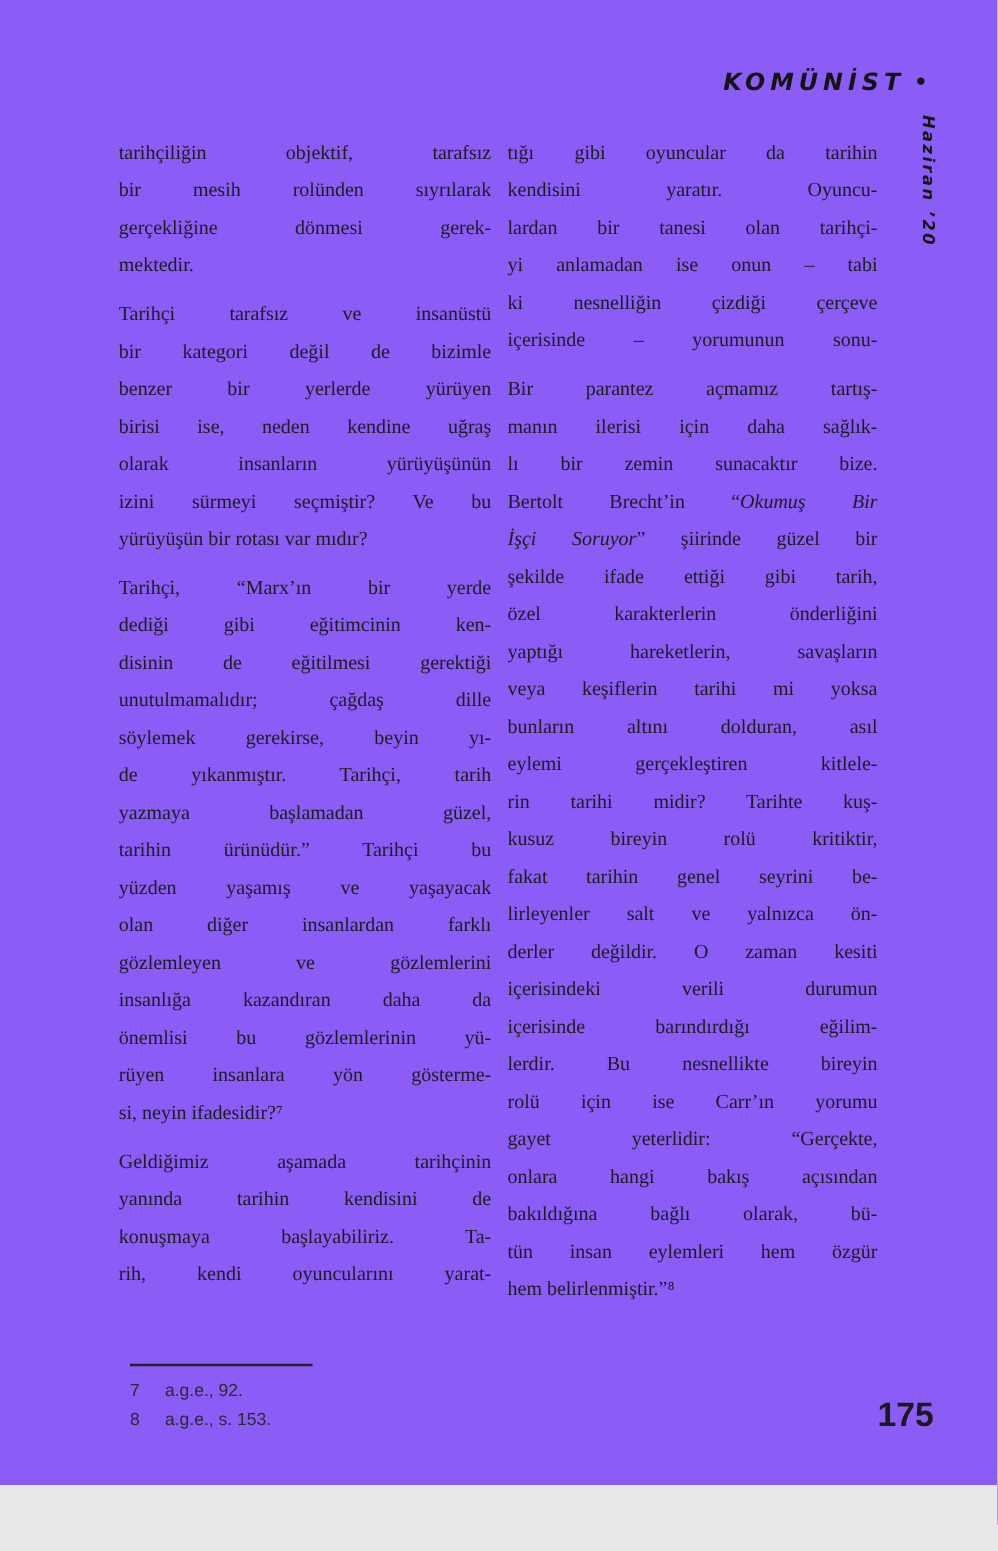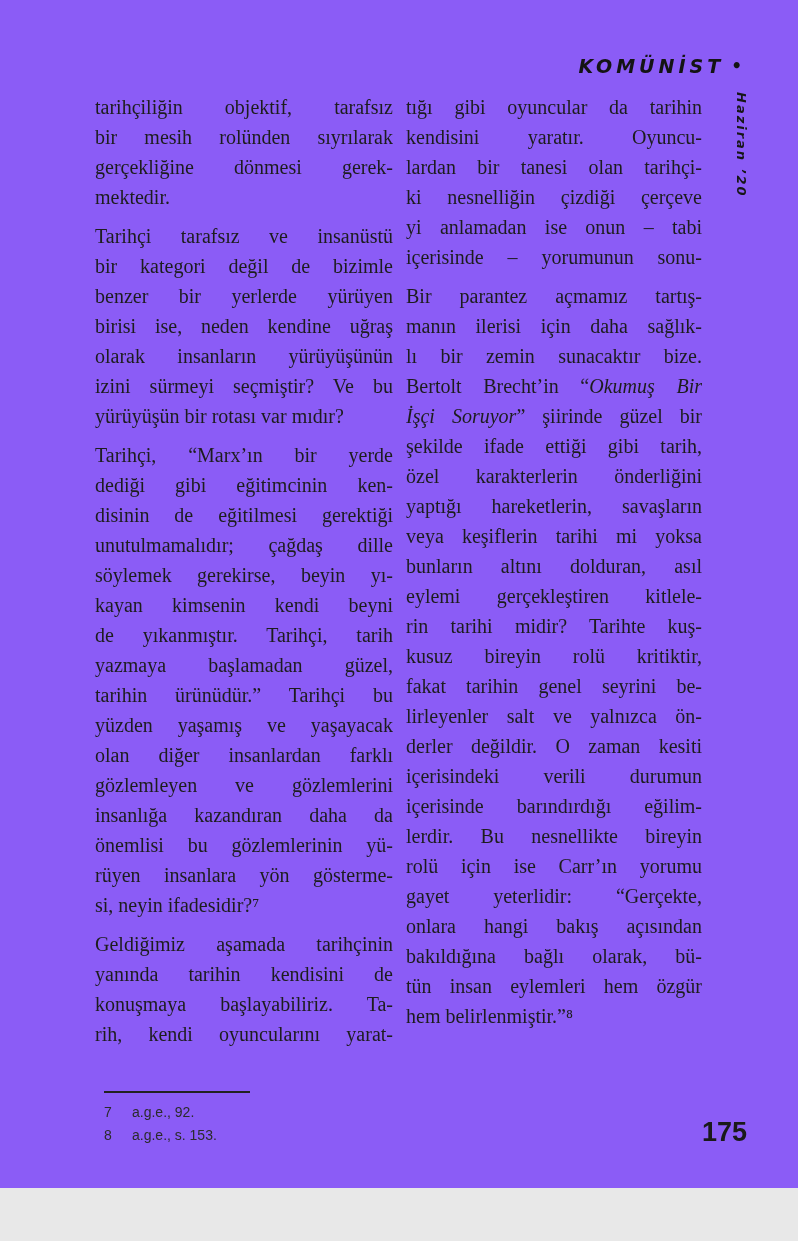--- a/index.html
+++ b/index.html
@@ -43,23 +43,23 @@
     font-style: italic;
     font-size: 13px;
     letter-spacing: 2px;
     color: #161616;
     white-space: nowrap;
   }
 
   
   .column {
     position: absolute;
-    top: 92px;
+    top: 108px;
     font-family: "Liberation Serif", "DejaVu Serif", serif;
-    font-size: 20px;
+    font-size: 16px;
     line-height: 30px;
     color: #1d1d1d;
   }
   #col-left  { left: 95px;  width: 298px; }
   #col-right { left: 406px; width: 296px; }
 
   .para { margin: 0 0 9px 0; }
   .line {
     text-align: justify;
     text-align-last: justify;
@@ -123,21 +123,20 @@
         <div class="line">olarak insanların yürüyüşünün</div>
         <div class="line">izini sürmeyi seçmiştir? Ve bu</div>
         <div class="line endline">yürüyüşün bir rotası var mıdır?</div>
       </div>
       <div class="para">
         <div class="line">Tarihçi, “Marx’ın bir yerde</div>
         <div class="line">dediği gibi eğitimcinin ken-</div>
         <div class="line">disinin de eğitilmesi gerektiği</div>
         <div class="line">unutulmamalıdır; çağdaş dille</div>
         <div class="line">söylemek gerekirse, beyin yı-</div>
-        <div class="line">kayan kimsenin kendi beyni</div>
         <div class="line">de yıkanmıştır. Tarihçi, tarih</div>
         <div class="line">yazmaya başlamadan güzel,</div>
         <div class="line">tarihin ürünüdür.” Tarihçi bu</div>
         <div class="line">yüzden yaşamış ve yaşayacak</div>
         <div class="line">olan diğer insanlardan farklı</div>
         <div class="line">gözlemleyen ve gözlemlerini</div>
         <div class="line">insanlığa kazandıran daha da</div>
         <div class="line">önemlisi bu gözlemlerinin yü-</div>
         <div class="line">rüyen insanlara yön gösterme-</div>
         <div class="line endline">si, neyin ifadesidir?⁷</div>
@@ -147,22 +146,22 @@
         <div class="line">yanında tarihin kendisini de</div>
         <div class="line">konuşmaya başlayabiliriz. Ta-</div>
         <div class="line">rih, kendi oyuncularını yarat-</div>
       </div>
     </div>
   <div class="column" id="col-right">
       <div class="para">
         <div class="line">tığı gibi oyuncular da tarihin</div>
         <div class="line">kendisini yaratır. Oyuncu-</div>
         <div class="line">lardan bir tanesi olan tarihçi-</div>
+        <div class="line">yi anlamadan ise onun – tabi</div>
         <div class="line">ki nesnelliğin çizdiği çerçeve</div>
-        <div class="line">yi anlamadan ise onun – tabi</div>
         <div class="line">içerisinde – yorumunun sonu-</div>
       </div>
       <div class="para">
         <div class="line">Bir parantez açmamız tartış-</div>
         <div class="line">manın ilerisi için daha sağlık-</div>
         <div class="line">lı bir zemin sunacaktır bize.</div>
         <div class="line">Bertolt Brecht’in “<i>Okumuş Bir</i></div>
         <div class="line"><i>İşçi Soruyor</i>” şiirinde güzel bir</div>
         <div class="line">şekilde ifade ettiği gibi tarih,</div>
         <div class="line">özel karakterlerin önderliğini</div>

